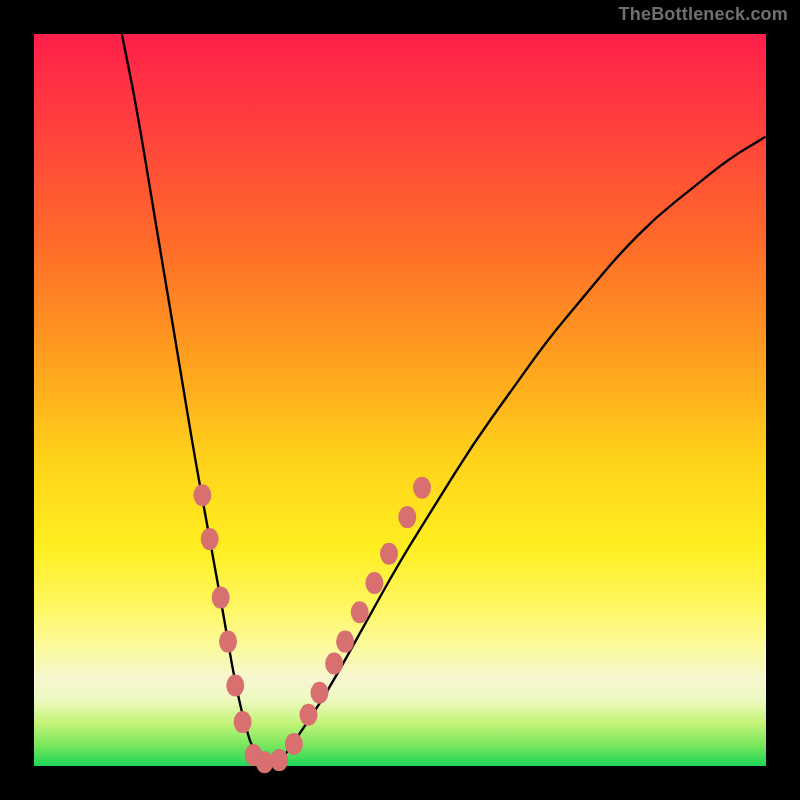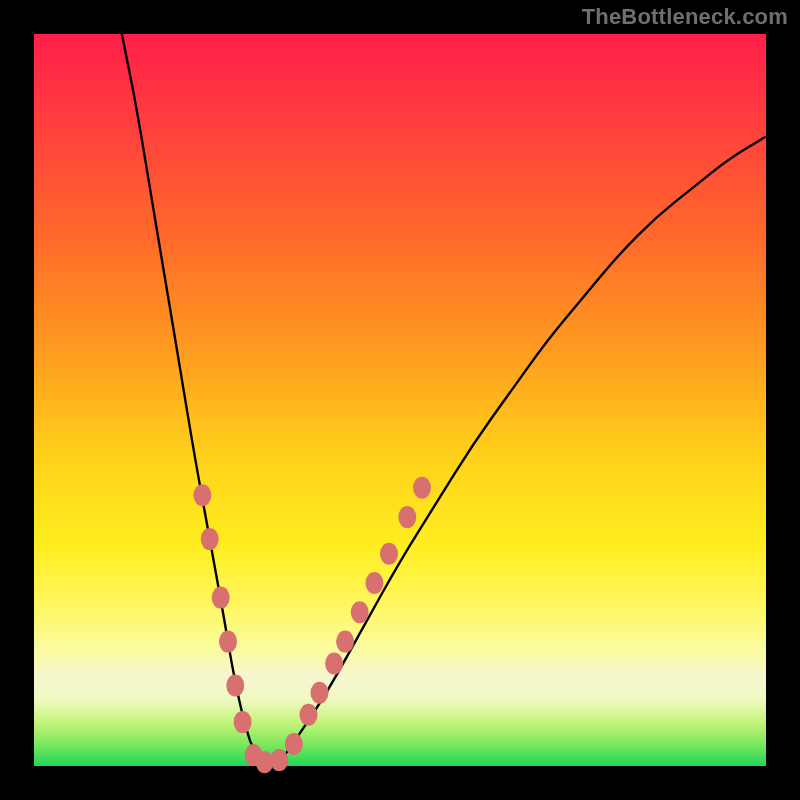--- a/index.html
+++ b/index.html
@@ -14,21 +14,21 @@
   .frame {
     position: absolute;
     left: 0; top: 0;
     width: 800px; height: 800px;
     background: #000;
   }
   .watermark {
     position: absolute;
     top: 4px;
     right: 12px;
-    font-size: 22px;
+    font-size: 18px;
     font-weight: 600;
     color: #6f6f6f;
     letter-spacing: 0.2px;
   }
   .plot-area {
     position: absolute;
     left: 34px;
     top: 34px;
     width: 732px;
     height: 732px;

